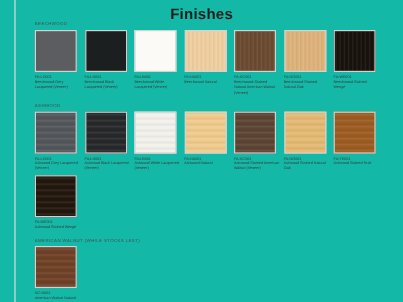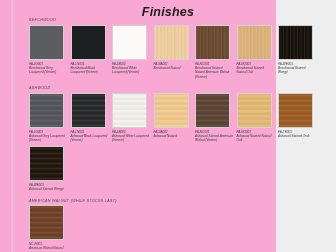--- a/index.html
+++ b/index.html
@@ -12,24 +12,23 @@
     background: #eeeeee;
     font-family: "Liberation Sans", sans-serif;
     color: #2b2b2b;
     overflow: hidden;
     position: relative;
   }
 
   .page {
     position: absolute;
     left: 0; top: 0;
-    width: 276px;
+    width: 336px;
     height: 252px;
-    background: #f9a8d4;
-    font-style: italic;
+    background: #14b8a6;
   }
 
   
   .left-rule {
     position: absolute;
     left: 12px;
     top: 0;
     width: 1px;
     height: 252px;
     background: #dcdcdc;

